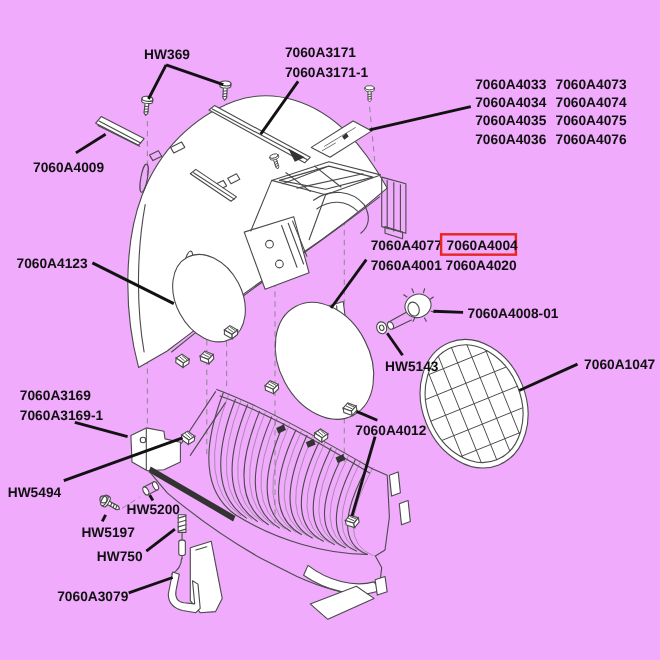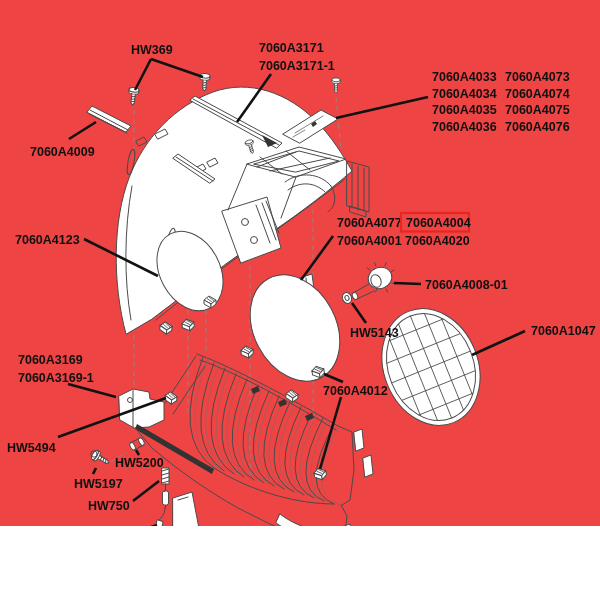--- a/index.html
+++ b/index.html
@@ -1,16 +1,16 @@
 <!DOCTYPE html>
 <html><head>
 <meta charset="utf-8">
 <style>
   html,body{margin:0;padding:0;background:#fff;}
-  #stage{position:relative;width:600px;height:526px;background:#ef4444;overflow:hidden;
+  #stage{position:relative;width:600px;height:600px;background:#f0abfc;overflow:hidden;
          font-family:"Liberation Sans",sans-serif;}
   svg{position:absolute;left:0;top:0;}
   svg text{font-family:"Liberation Sans","DejaVu Sans",sans-serif;font-weight:bold;
            font-size:12.5px;fill:#101010;}
   .draw{stroke:#4a4a4a;stroke-width:1;fill:none;stroke-linejoin:round;stroke-linecap:round;}
   .fillw{fill:#ffffff;}
   .leader{stroke:#121212;stroke-width:2.6;fill:none;stroke-linecap:butt;}
   .thin{stroke:#8a8a8a;stroke-width:0.9;fill:none;stroke-dasharray:5 4;}
   .dark{fill:#333;stroke:none;}
 </style>

